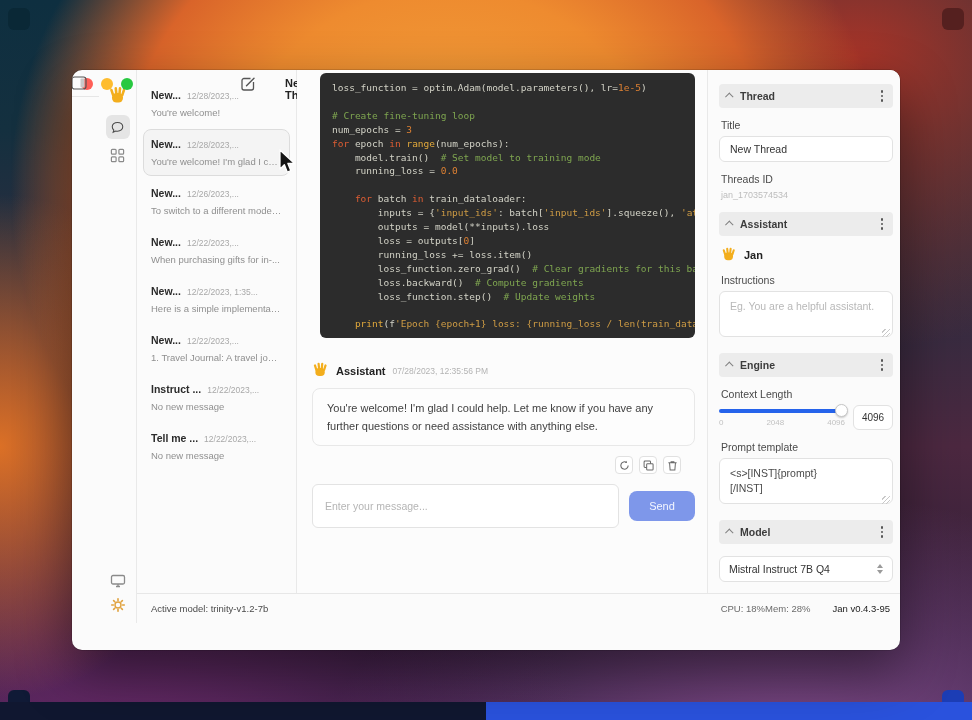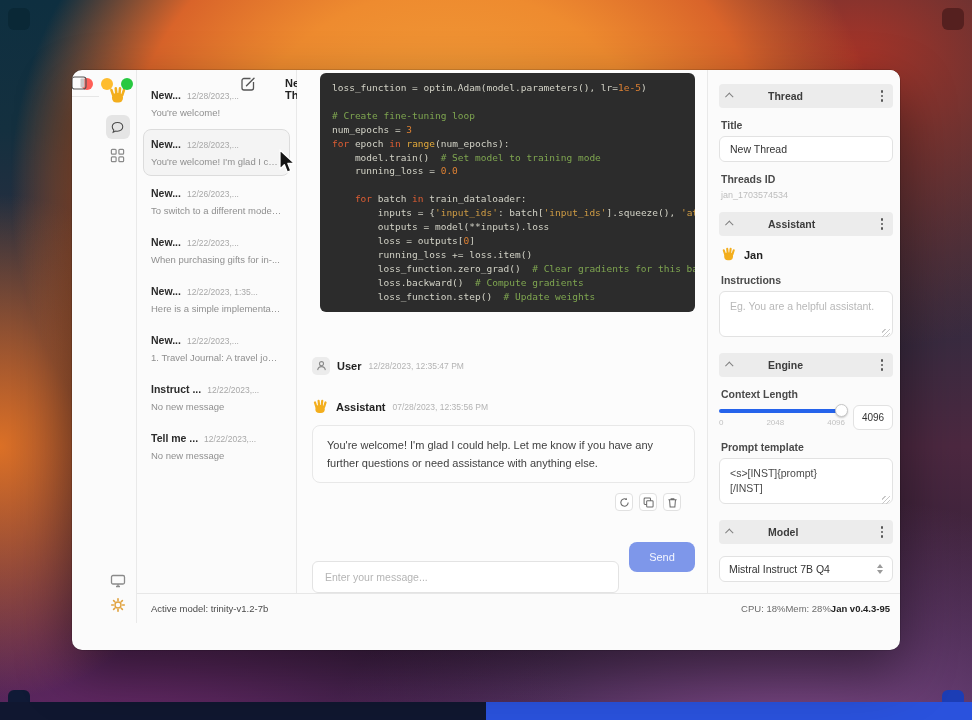--- a/index.html
+++ b/index.html
@@ -57,34 +57,34 @@
   .avatar-box { width:18px; height:18px; background:#ececec; border-radius:5px; display:flex; align-items:center; justify-content:center; }
   .msg-role { font-size:11px; font-weight:bold; color:#222; }
   .msg-time { font-size:8.5px; color:#b3b3b3; }
   .msg-plain { margin:12px 0 0 2px; font-size:11px; color:#3a3a3a; }
   .msg-bubble { margin-top:9px; border:1px solid #e8e8e8; background:#fdfdfd; border-radius:8px;
     padding:10px 14px; font-size:11px; line-height:1.65; color:#3f3f3f; }
   .actions { display:flex; justify-content:flex-end; gap:6px; margin:10px 14px 0 0; }
   .act-btn { width:18px; height:18px; border:1px solid #e1e1e1; background:#fff; border-radius:4px;
     display:flex; align-items:center; justify-content:center; }
   .inputrow { display:flex; gap:10px; margin-top:10px; align-items:center; }
-  .chat-input { flex:1; height:32px; border:1px solid #e3e3e3; border-radius:6px; padding:0 12px;
-    font-size:10.5px; font-family:"Liberation Sans", sans-serif; color:#333; background:#fff; outline:none;margin-top:40px; }
+  .chat-input { flex:1; height:44px; border:1px solid #e3e3e3; border-radius:6px; padding:0 12px;
+    font-size:10.5px; font-family:"Liberation Sans", sans-serif; color:#333; background:#fff; outline:none; }
   .chat-input::placeholder { color:#b5b5b5; }
   .send-btn { width:66px; height:30px; border:none; border-radius:8px; background:#7e97ea; color:#f4f6ff;
     font-size:11px; font-family:"Liberation Sans", sans-serif; }
 
   
   .panel { width:197px; flex:0 0 197px; border-left:1px solid #e9e9e9; padding:14px 11px 0; overflow:hidden; background:#fbfbfb; }
   .sec-head { height:24px; background:#ececec; border-radius:4px; display:flex; align-items:center; padding:0 8px; gap:7px; }
-  .sec-title { font-size:10.5px; font-weight:bold; color:#3c3c3c; flex:1;margin-left:28px; }
+  .sec-title { font-size:10.5px; font-weight:bold; color:#3c3c3c; flex:1; }
   .chev-up { width:6px; height:6px; border-left:1.5px solid #808080; border-top:1.5px solid #808080; transform:rotate(45deg) translateY(1px); }
   .kebab { display:flex; flex-direction:column; gap:2px; padding:2px; }
   .kebab i { width:2.5px; height:2.5px; border-radius:50%; background:#555; }
-  .fld-label { font-size:10.5px; font-weight:bold; color:#4a4a4a; margin:11px 2px 5px; }
+  .fld-label { font-size:10.5px; font-weight:normal; color:#4a4a4a; margin:11px 2px 5px; }
   .fld-input { width:100%; height:26px; border:1px solid #e2e2e2; border-radius:6px; background:#fff;
     padding:0 10px; font-size:10.5px; color:#333; font-family:"Liberation Sans", sans-serif; outline:none; }
   .fld-value { font-size:9px; color:#bdbdbd; margin:0 2px 12px; }
   .jan-row { display:flex; align-items:center; gap:7px; margin:11px 2px 0; font-size:11px; font-weight:bold; color:#222; }
   .ta-wrap { position:relative; }
   .ta-wrap::after { content:''; position:absolute; right:3px; bottom:4px; width:8px; height:8px;
     background:repeating-linear-gradient(135deg, transparent 0 2px, #c9c9c9 2px 3px); }
   textarea.fld-ta { width:100%; height:46px; border:1px solid #e2e2e2; border-radius:6px; background:#fff;
     padding:7px 10px; font-size:10.5px; color:#4a4a4a; font-family:"Liberation Sans", sans-serif;
     resize:none; outline:none; line-height:1.45; }
@@ -103,21 +103,21 @@
   .updown { display:flex; flex-direction:column; gap:2px; align-items:center; }
   .tri-up { width:0; height:0; border-left:3.5px solid transparent; border-right:3.5px solid transparent; border-bottom:4px solid #9a9a9a; }
   .tri-dn { width:0; height:0; border-left:3.5px solid transparent; border-right:3.5px solid transparent; border-top:4px solid #9a9a9a; }
 
   
   .right-part { flex:1; display:flex; flex-direction:column; overflow:hidden; }
   .body-row { display:flex; height:523px; flex:0 0 523px; overflow:hidden; }
   .statusbar { flex:1; border-top:1px solid #e7e7e7; display:flex; align-items:center; padding:0 14px; background:#fbfbfb; }
   .status-left { font-size:9.5px; color:#4a4a4a; }
   .status-right { margin-left:auto; display:flex; align-items:center; font-size:9.5px; color:#6b6b6b; }
-  .status-right .ver { font-weight:bold; color:#222; }
+  .status-right .ver { font-weight:normal; color:#222;margin-left:22px; }
 
   .cursor { position:absolute; left:278px; top:149px; z-index:50; }
   svg.icon { display:block; }
 </style>
 </head>
 <body>
 
 <div class="stage">
   <div class="corner" style="left:8px; top:8px; background:#0a2836;"></div>
   <div class="corner" style="right:8px; top:8px; background:#55201f;"></div>
@@ -257,30 +257,20 @@
       <span class="t-title">Tell me ...</span>
       <span class="t-date">12/22/2023,...</span>
     </div>
     <div class="t-preview">No new message</div>
   </div>
             </div>
 
           <div class="maincol">
             <div class="codeblock" id="code-block"><div class="code-line"><span class="tok-p">loss_function = optim.Adam(model.parameters(), lr=</span><span class="tok-n">1e-5</span><span class="tok-p">)</span></div><div class="code-line">&nbsp;</div><div class="code-line"><span class="tok-c"># Create fine-tuning loop</span></div><div class="code-line"><span class="tok-p">num_epochs = </span><span class="tok-n">3</span></div><div class="code-line"><span class="tok-k">for</span><span class="tok-p"> epoch </span><span class="tok-k">in</span><span class="tok-p"> </span><span class="tok-f">range</span><span class="tok-p">(num_epochs):</span></div><div class="code-line"><span class="tok-p">    model.train()  </span><span class="tok-c"># Set model to training mode</span></div><div class="code-line"><span class="tok-p">    running_loss = </span><span class="tok-n">0.0</span></div><div class="code-line">&nbsp;</div><div class="code-line"><span class="tok-p">    </span><span class="tok-k">for</span><span class="tok-p"> batch </span><span class="tok-k">in</span><span class="tok-p"> train_dataloader:</span></div><div class="code-line"><span class="tok-p">        inputs = {</span><span class="tok-s">'input_ids'</span><span class="tok-p">: batch[</span><span class="tok-s">'input_ids'</span><span class="tok-p">].squeeze(), </span><span class="tok-s">'attentio</span></div><div class="code-line"><span class="tok-p">        outputs = model(**inputs).loss</span></div><div class="code-line"><span class="tok-p">        loss = outputs[</span><span class="tok-n">0</span><span class="tok-p">]</span></div><div class="code-line"><span class="tok-p">        running_loss += loss.item()</span></div><div class="code-line"><span class="tok-p">        loss_function.zero_grad()  </span><span class="tok-c"># Clear gradients for this batch</span></div><div class="code-line"><span class="tok-p">        loss.backward()  </span><span class="tok-c"># Compute gradients</span></div><div class="code-line"><span class="tok-p">        loss_function.step()  </span><span class="tok-c"># Update weights</span></div><div class="code-line">&nbsp;</div><div class="code-line"><span class="tok-p">    </span><span class="tok-f">print</span><span class="tok-p">(f</span><span class="tok-s">'Epoch {epoch+1} loss: {running_loss / len(train_dataloade</span></div></div>
 
-            <div class="msg-head user">
-              <div class="avatar-box">
-                <svg class="icon" width="11" height="11" viewBox="0 0 12 12">
-                  <circle cx="6" cy="4" r="2.2" fill="none" stroke="#8a8a8a" stroke-width="1.2"></circle>
-                  <path d="M1.8 11 c.4-2.6 2.1-3.8 4.2-3.8 s3.8 1.2 4.2 3.8" fill="none" stroke="#8a8a8a" stroke-width="1.2"></path>
-                </svg>
-              </div>
-              <span class="msg-role">User</span>
-              <span class="msg-time">12/28/2023, 12:35:47 PM</span>
-            </div>
 
             <div class="msg-head assistant">
               <svg class="icon" width="17" height="17" viewBox="0 0 20 20">
                 <g fill="#f3ae1d">
                   <rect x="4" y="7" width="11" height="9.5" rx="4.5"></rect>
                   <rect x="3" y="2.6" width="2.6" height="8" rx="1.3" transform="rotate(-18 4.3 6.6)"></rect>
                   <rect x="6.8" y="1" width="2.6" height="9" rx="1.3" transform="rotate(-6 8.1 5.5)"></rect>
                   <rect x="10.4" y="1" width="2.6" height="9" rx="1.3" transform="rotate(6 11.7 5.5)"></rect>
                   <rect x="13.8" y="2.6" width="2.6" height="8" rx="1.3" transform="rotate(18 15.1 6.6)"></rect>
                 </g>

